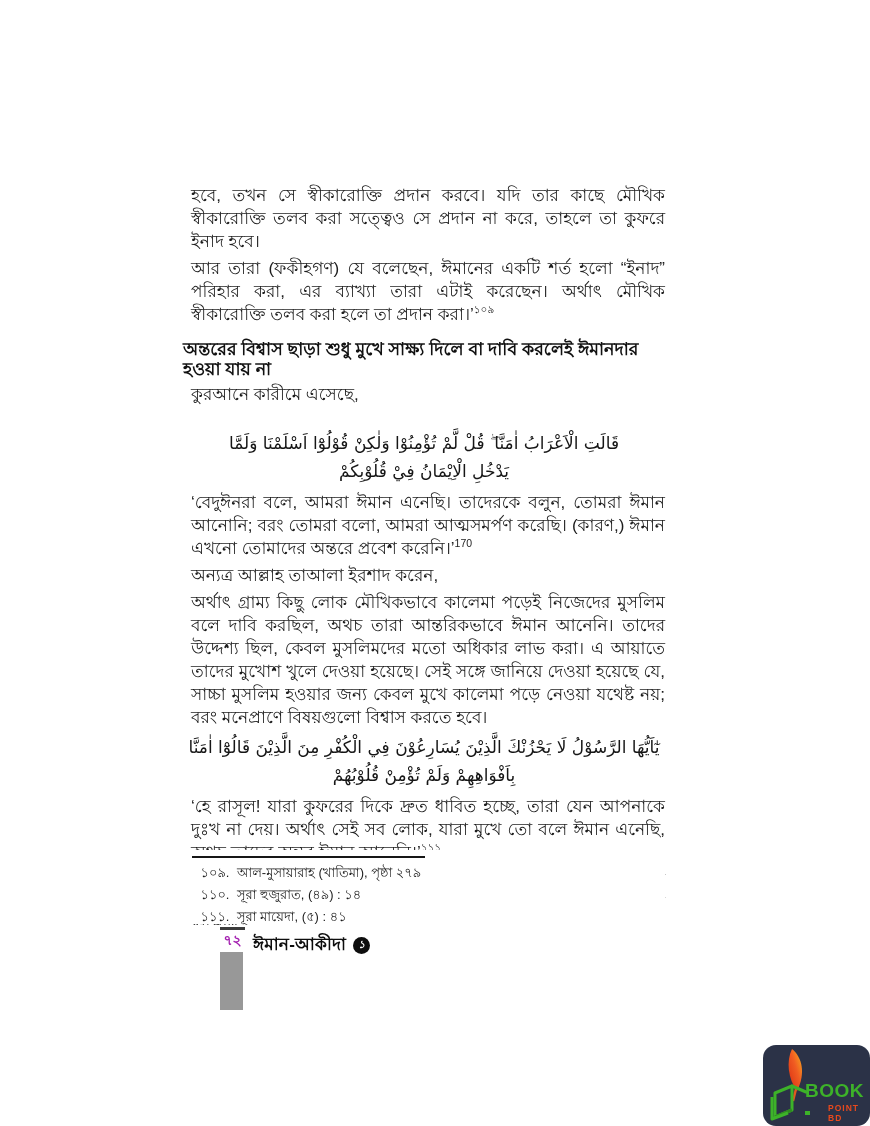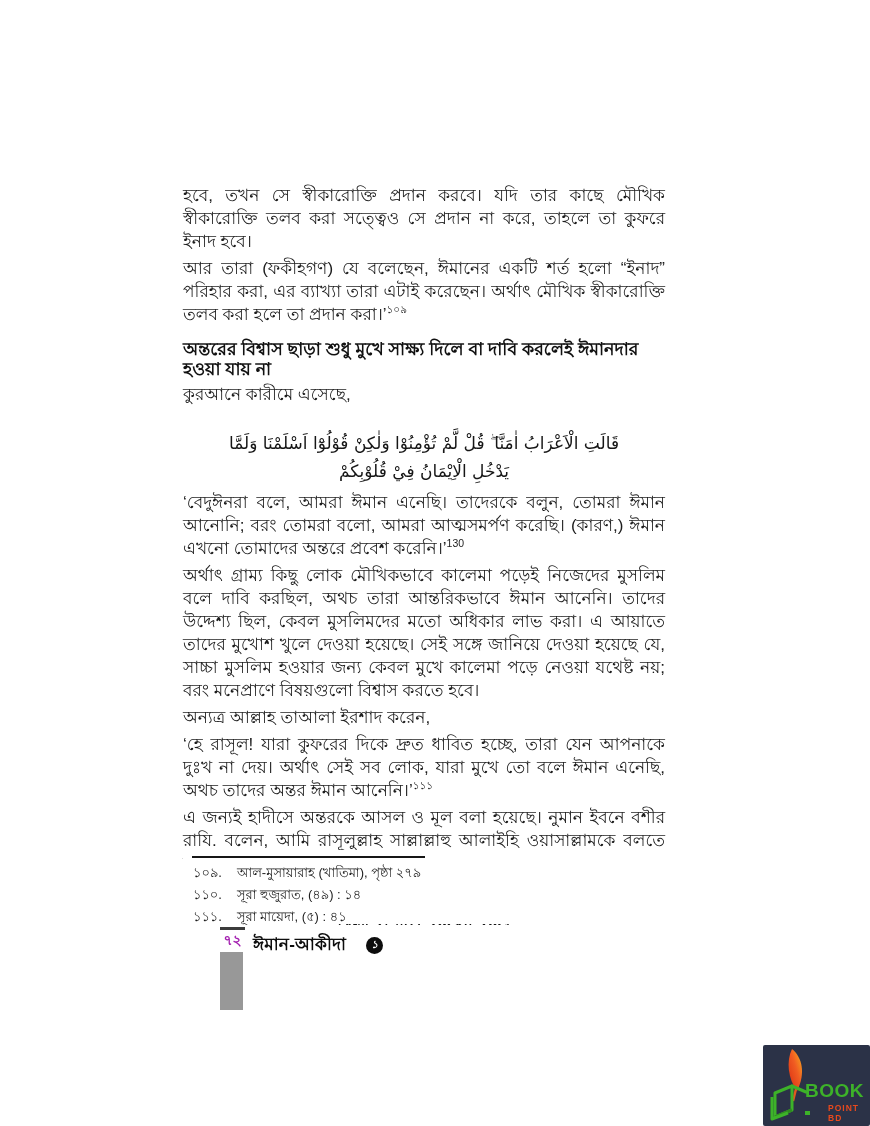--- a/index.html
+++ b/index.html
@@ -9,21 +9,21 @@
     background:#ffffff;
     overflow:hidden;
     font-family:"Liberation Sans","DejaVu Sans",sans-serif;
     color:#1c1c1c;
   }
   
   .content{
     position:absolute;left:183px;top:184px;width:482px;
   }
   .para{
-    margin:0 0 4px 0;
+    margin:0 0 4px 8px;
     font-size:17px;line-height:23px;
     text-align:justify;
   }
   .para.lead{text-align:left;}
   .heading{
     margin:13px 0 4px 0;
     font-size:17.5px;line-height:20px;
     font-weight:bold;color:#111;
     text-align:left;
   }
@@ -47,51 +47,51 @@
     padding-top:6px;
   }
   .fn-divider{
     width:233px;height:2px;background:#161616;margin-left:9px;
   }
   .fn-row{
     display:flex;
     font-size:13px;line-height:15px;
     padding-top:7px;
   }
-  .fn-num{width:44px;flex:none;padding-left:10px;}
+  .fn-num{width:44px;flex:none;padding-left:10px;text-align:center;}
   .fn-text{flex:1;}
   
   .page-footer{
     position:absolute;left:0;top:925px;width:870px;height:95px;
     background:#ffffff;
   }
   .page-tab{position:absolute;left:220px;top:2px;width:25px;}
   .tab-bar{width:25px;height:3px;background:#3c3c3c;}
   .page-num{
     width:25px;text-align:center;
     font-size:14px;line-height:20px;color:#a21caf;font-weight:bold;
   }
   .tab-block{width:23px;height:58px;background:#989898;margin-top:2px;}
   .book-title-row{
     position:absolute;left:253px;top:6px;
-    display:flex;align-items:center;gap:20px;
+    display:flex;align-items:center;gap:7px;
   }
   .book-title{
     font-weight:bold;font-size:17px;color:#0d0d0d;letter-spacing:.2px;
   }
   .vol-badge{
     display:inline-flex;align-items:center;justify-content:center;
     width:17px;height:17px;border-radius:50%;
     background:#0d0d0d;color:#ffffff;
     font-size:10.5px;font-weight:bold;font-style:italic;
   }
   
   .logo{
     position:absolute;left:763px;top:1045px;width:107px;height:81px;
-    background:#2b3247;border-radius:2px;overflow:hidden;
+    background:#2b3247;border-radius:13px;overflow:hidden;
   }
   .logo-icon{position:absolute;left:3px;top:2px;}
   .logo-text{position:absolute;left:42px;top:36px;width:62px;}
   .logo-book{
     font-size:19px;font-weight:bold;color:#3db229;
     letter-spacing:.5px;line-height:20px;
   }
   .logo-point{
     margin-top:2px;
     display:flex;align-items:center;gap:18px;
@@ -111,26 +111,27 @@
 
     <p class="para"><span>আর তারা (ফকীহগণ) যে বলেছেন, ঈমানের একটি শর্ত হলো “ইনাদ” পরিহার করা, এর ব্যাখ্যা তারা এটাই করেছেন। অর্থাৎ মৌখিক স্বীকারোক্তি তলব করা হলে তা প্রদান করা।’</span><sup class="fnref">১০৯</sup></p>
 
 
     <h2 class="heading">অন্তরের বিশ্বাস ছাড়া শুধু মুখে সাক্ষ্য দিলে বা দাবি করলেই ঈমানদার হওয়া যায় না</h2>
 
     <p class="para lead">কুরআনে কারীমে এসেছে,</p>
 
     <div class="arabic narrow" dir="rtl">قَالَتِ الْاَعْرَابُ اٰمَنَّا ۖ قُلْ لَّمْ تُؤْمِنُوْا وَلٰكِنْ قُوْلُوْٓا اَسْلَمْنَا وَلَمَّا يَدْخُلِ الْاِيْمَانُ فِيْ قُلُوْبِكُمْ</div>
 
-    <p class="para"><span>‘বেদুঈনরা বলে, আমরা ঈমান এনেছি। তাদেরকে বলুন, তোমরা ঈমান আনোনি; বরং তোমরা বলো, আমরা আত্মসমর্পণ করেছি। (কারণ,) ঈমান এখনো তোমাদের অন্তরে প্রবেশ করেনি।’</span><sup class="fnref">130</sup></p>
+    <p class="para"><span>‘বেদুঈনরা বলে, আমরা ঈমান এনেছি। তাদেরকে বলুন, তোমরা ঈমান আনোনি; বরং তোমরা বলো, আমরা আত্মসমর্পণ করেছি। (কারণ,) ঈমান এখনো তোমাদের অন্তরে প্রবেশ করেনি।’</span><sup class="fnref">170</sup></p>
+
+    <p class="para lead">অন্যত্র আল্লাহ তাআলা ইরশাদ করেন,</p>
 
     <p class="para">অর্থাৎ গ্রাম্য কিছু লোক মৌখিকভাবে কালেমা পড়েই নিজেদের মুসলিম বলে দাবি করছিল, অথচ তারা আন্তরিকভাবে ঈমান আনেনি। তাদের উদ্দেশ্য ছিল, কেবল মুসলিমদের মতো অধিকার লাভ করা। এ আয়াতে তাদের মুখোশ খুলে দেওয়া হয়েছে। সেই সঙ্গে জানিয়ে দেওয়া হয়েছে যে, সাচ্চা মুসলিম হওয়ার জন্য কেবল মুখে কালেমা পড়ে নেওয়া যথেষ্ট নয়; বরং মনেপ্রাণে বিষয়গুলো বিশ্বাস করতে হবে।</p>
 
-    <p class="para lead">অন্যত্র আল্লাহ তাআলা ইরশাদ করেন,</p>
-
+    <div class="arabic" dir="rtl">يٰٓاَيُّهَا الرَّسُوْلُ لَا يَحْزُنْكَ الَّذِيْنَ يُسَارِعُوْنَ فِي الْكُفْرِ مِنَ الَّذِيْنَ قَالُوْٓا اٰمَنَّا بِاَفْوَاهِهِمْ وَلَمْ تُؤْمِنْ قُلُوْبُهُمْ</div>
 
     <p class="para"><span>‘হে রাসূল! যারা কুফরের দিকে দ্রুত ধাবিত হচ্ছে, তারা যেন আপনাকে দুঃখ না দেয়। অর্থাৎ সেই সব লোক, যারা মুখে তো বলে ঈমান এনেছি, অথচ তাদের অন্তর ঈমান আনেনি।’</span><sup class="fnref">১১১</sup></p>
 
     <p class="para">এ জন্যই হাদীসে অন্তরকে আসল ও মূল বলা হয়েছে। নুমান ইবনে বশীর রাযি. বলেন, আমি রাসূলুল্লাহ সাল্লাল্লাহু আলাইহি ওয়াসাল্লামকে বলতে শুনেছি,</p>
 
     <div class="arabic" dir="rtl">أَلَا وَإِنَّ فِي الْجَسَدِ مُضْغَةً، إِذَا صَلَحَتْ صَلَحَ الْجَسَدُ كُلُّهُ، وَإِذَا فَسَدَتْ فَسَدَ الْجَسَدُ كُلُّهُ، أَلَا وَهِيَ</div>
   </main>
 
   <section class="footnotes">
     <div class="fn-divider"></div>

